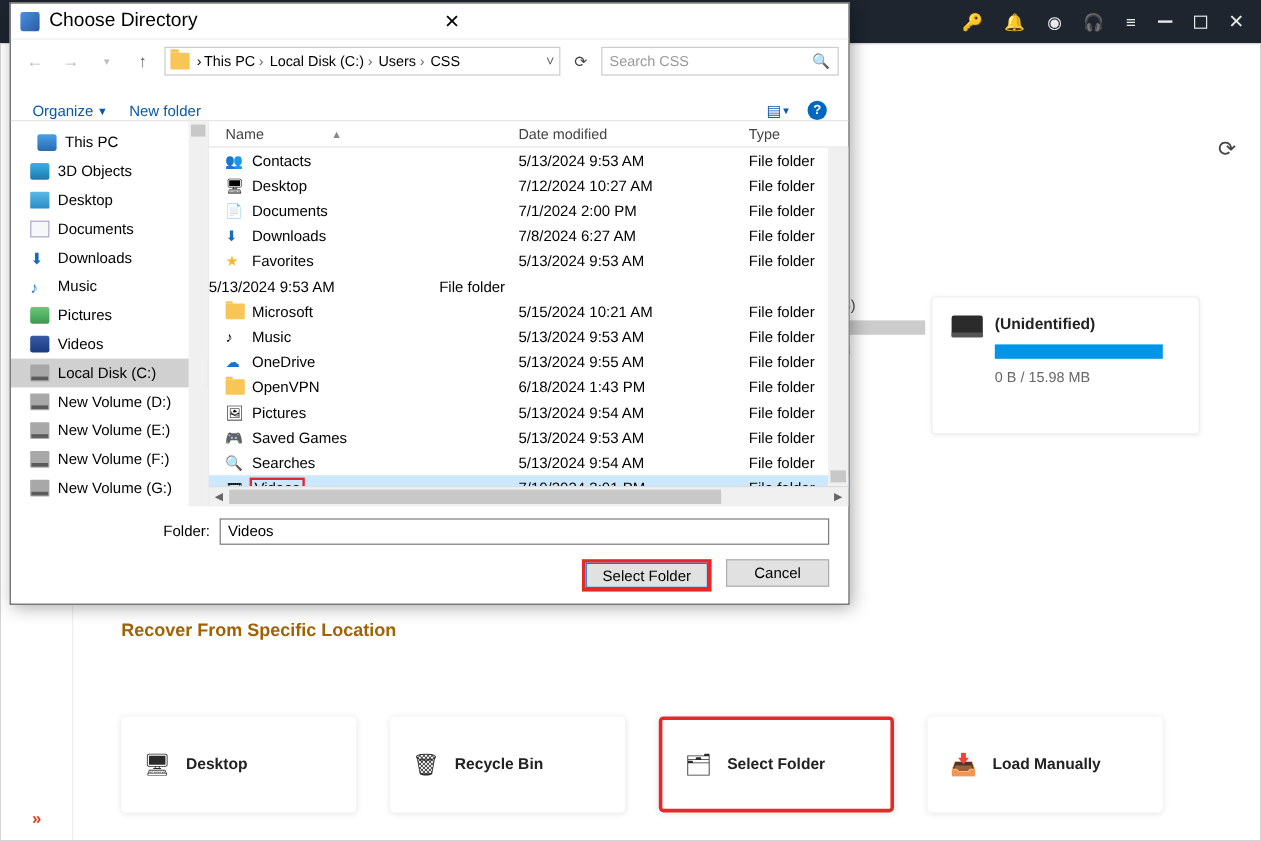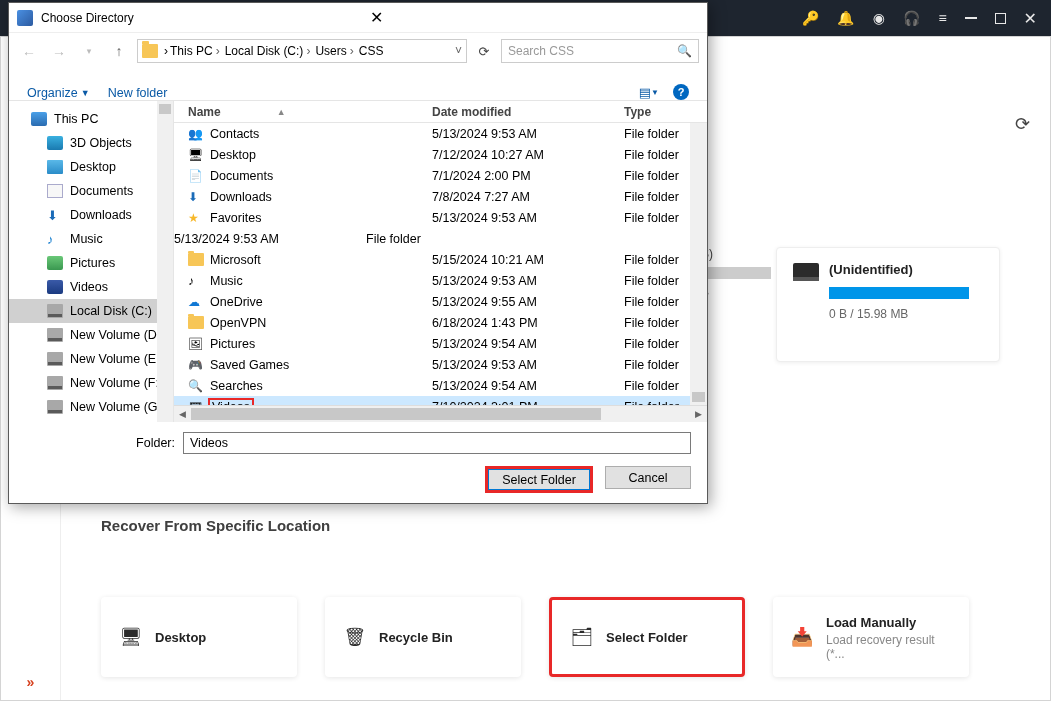--- a/index.html
+++ b/index.html
@@ -17,34 +17,34 @@
 .app-body { position: absolute; top: 36px; left: 0; right: 0; bottom: 0; background: #fff; border: 1px solid #d4d4d4; }
 .leftcol { position: absolute; left: 0; top: 0; bottom: 0; width: 60px; background: #fff; border-right: 1px solid #eee; display:flex; flex-direction:column; justify-content:flex-end; padding-bottom:10px; align-items:center;}
 .leftcol .expand-icon { color:#d6411f; font-weight:bold; cursor:pointer; font-size:14px;}
 .refresh-icon { position: absolute; right: 20px; top: 76px; font-size: 18px; color: #444; cursor: pointer; }
 .drive-card { position: absolute; top: 210px; right: 50px; width: 224px; height: 115px; background: #fff; border: 1px solid #eee; border-radius: 4px; box-shadow: 0 1px 4px rgba(0,0,0,0.07); padding: 14px 16px; }
 .drive-title { font-size: 13px; color: #222; font-weight: 600; margin-bottom: 10px; }
 .drive-bar { width: 140px; height: 12px; background: #0095e9; margin-bottom: 8px; }
 .drive-text { font-size: 12px; color: #666; }
 .drive-icon { width: 26px; height: 18px; background: #2b2b2b; border-radius: 2px 2px 1px 1px; display:inline-block; position:relative; margin-right:10px; top:1px;}
 .drive-icon::after{content:"";position:absolute;left:0;right:0;bottom:0;height:4px;background:#555;border-radius:0 0 1px 1px;}
-.section-label { position: absolute; left: 100px; top: 480px; font-size: 15px; color: #404040; font-weight: 600;}
+.section-label { position: absolute; left: 100px; top: 480px; font-size: 15px; color: #a16207; font-weight: 600;}
 
 .card-row { position: absolute; left: 100px; top: 560px; display: flex; gap: 28px; }
 .loc-card { width: 196px; height: 80px; background: #fff; border-radius: 4px; box-shadow: 0 1px 5px rgba(0,0,0,0.1); display:flex; align-items:center; padding:0 18px; gap:12px; cursor:pointer;}
 .loc-card.highlight { border: 3px solid #e82828; box-shadow: 0 1px 5px rgba(0,0,0,0.1); }
 .loc-card .ic { width:24px; height:20px; display:flex; align-items:center; justify-content:center; color:#2b2b2b; font-size:18px;}
 .loc-card .tx { font-size: 13px; color: #222; font-weight: 600;}
 .loc-card .sub { font-size: 12px; color: #888; font-weight:400; display:block; margin-top:2px;}
 
 
 .dialog { position: absolute; top: 2px; left: 8px; width: 700px; height: 502px; background: #fff; border: 1px solid #5a5a5a; box-shadow: 3px 3px 14px rgba(0,0,0,0.35); z-index: 10; display: flex; flex-direction: column;}
 .dlg-title { height: 30px; display:flex; align-items:center; padding:0 8px; border-bottom:1px solid #eee;}
 .dlg-title .appicon { width:16px; height:16px; background:linear-gradient(135deg,#4a90e2,#2c5aa0); margin-right:8px; border-radius:2px;}
-.dlg-title span { font-size: 12px; flex:1;}
+.dlg-title span { font-size: 16px; flex:1;}
 .dlg-title .xbtn { font-size: 16px; padding:0 6px; cursor:pointer;}
 .nav-row { height: 36px; display:flex; align-items:center; padding:0 8px; gap:6px;}
 .nav-btn { width:24px; height:24px; display:flex; align-items:center; justify-content:center; color:#666; cursor:pointer; font-size:14px;}
 .nav-btn.dis{color:#bbb;}
 .breadcrumb { flex:0 0 330px; height:24px; border:1px solid #ccc; display:flex; align-items:center; padding:0 4px; font-size:12px; gap:2px;}
 .breadcrumb .fic { width:16px; height:14px; background:#f7c657; border-radius:1px; margin-right:4px; position:relative;}
 .breadcrumb .fic::before{content:"";position:absolute;top:-3px;left:0;width:7px;height:3px;background:#f7c657;border-radius:1px 1px 0 0;}
 .breadcrumb .sep::after{content:"›"; margin:0 3px; color:#666;}
 .breadcrumb .bc-item{cursor:pointer; color:#000;}
 .breadcrumb .bc-dd{margin-left:auto; color:#666;}
@@ -55,35 +55,35 @@
 .tool-link{color:#0a5aa6;font-size:12.5px;cursor:pointer;display:flex;align-items:center;gap:3px;}
 .tool-right{margin-left:auto;display:flex;align-items:center;gap:14px;color:#0a5aa6;font-size:13px;}
 .help-ic{width:16px;height:16px;border-radius:50%;background:#0067c0;color:#fff;font-size:11px;display:flex;align-items:center;justify-content:center;font-weight:bold;}
 
 .content{flex:1;display:flex;min-height:0;}
 .tree{width:165px;border-right:1px solid #e5e5e5;overflow-y:auto;padding:6px 0 6px 0;position:relative;}
 .tree-sb{position:absolute;right:0;top:0;bottom:0;width:16px;background:#f0f0f0;display:flex;flex-direction:column;}
 .tree-sb .thumb{position:absolute;top:3px;left:2px;right:2px;height:10px;background:#c8c8c8;}
 .tree-item{display:flex;align-items:center;height:24px;font-size:12.5px;padding-left:22px;gap:7px;cursor:pointer;}
 .tree-item.sel{background:#d0d0d0;}
-.tree-item.ind{padding-left:38px;}
+.tree-item.ind{padding-left:16px;}
 .tic{width:16px;height:14px;flex-shrink:0;}
 .ic-pc{background:linear-gradient(#4aa0e8,#2a6bb0);border-radius:2px;}
 .ic-3d{background:linear-gradient(#3ab0e0,#1a7ab0);border-radius:2px;}
 .ic-dsk{background:linear-gradient(#5ab8e8,#2a8cc8);border-radius:1px;}
 .ic-doc{background:#f7f7f7;border:1px solid #aac;}
 .ic-dl{color:#1a6bb8;}
 .ic-mus{color:#1a80d0;}
 .ic-pic{background:linear-gradient(#6ac878,#3a9850);border-radius:2px;}
 .ic-vid{background:linear-gradient(#3a5aa8,#1a3a80);border-radius:2px;}
 .ic-drv{background:#a8a8a8;border-radius:1px;position:relative;}
 .ic-drv::after{content:"";position:absolute;left:1px;right:1px;bottom:1px;height:3px;background:#5a5a5a;}
 
 .filelist{flex:1;display:flex;flex-direction:column;min-width:0;position:relative;}
-.headers{display:flex;height:22px;font-size:12px;color:#444;border-bottom:1px solid #e5e5e5;align-items:center;font-weight:bold;}
+.headers{display:flex;height:22px;font-size:12px;color:#444;border-bottom:1px solid #e5e5e5;align-items:center;}
 .col-n{width:258px;padding-left:14px;display:flex;align-items:center;gap:6px;}
 .col-d{width:144px;}
 .col-t{flex:1;margin-left:48px;}
 .sort-ic{color:#888;font-size:9px;}
 .rows{flex:1;overflow:hidden;}
 .row{display:flex;height:21px;font-size:12.5px;align-items:center;color:#000;cursor:pointer;}
 .row .col-n{display:flex;align-items:center;gap:6px;}
 .row .fic2{width:16px;height:13px;background:#f7c657;border-radius:1px;position:relative;flex-shrink:0;}
 .row .fic2::before{content:"";position:absolute;top:-2px;left:0;width:6px;height:2px;background:#f7c657;border-radius:1px 1px 0 0;}
 .row.sel{background:#cce8ff;}
@@ -159,21 +159,21 @@
       <div class="loc-card">
         <div class="ic">🗑</div>
         <div><span class="tx">Recycle Bin</span></div>
       </div>
       <div class="loc-card highlight">
         <div class="ic">🗂</div>
         <div><span class="tx">Select Folder</span></div>
       </div>
       <div class="loc-card">
         <div class="ic">📥</div>
-        <div><span class="tx">Load Manually</span><span class="sub">Load recovery result (*...</span></div>
+        <div><span class="tx">Load Manually</span></div>
       </div>
     </div>
 </div>
 
 <div class="dialog">
   <div class="dlg-title">
     <div class="appicon"></div>
     <span>Choose Directory</span>
     <span class="xbtn">✕</span>
   </div>
@@ -301,21 +301,21 @@
               <span class="nm">Documents</span>
             </div>
             <div class="col-d">7/1/2024 2:00 PM</div>
             <div class="col-t">File folder</div>
           </div>
           <div class="row">
             <div class="col-n">
               <span style="font-size: 12px; width: 16px; color: rgb(26, 107, 184);">⬇</span>
               <span class="nm">Downloads</span>
             </div>
-            <div class="col-d">7/8/2024 7:27 AM</div>
+            <div class="col-d">7/8/2024 6:27 AM</div>
             <div class="col-t">File folder</div>
           </div>
           <div class="row">
             <div class="col-n">
               <span class="ic-star" style="font-size: 12px; width: 16px;">★</span>
               <span class="nm">Favorites</span>
             </div>
             <div class="col-d">5/13/2024 9:53 AM</div>
             <div class="col-t">File folder</div>
           </div>

